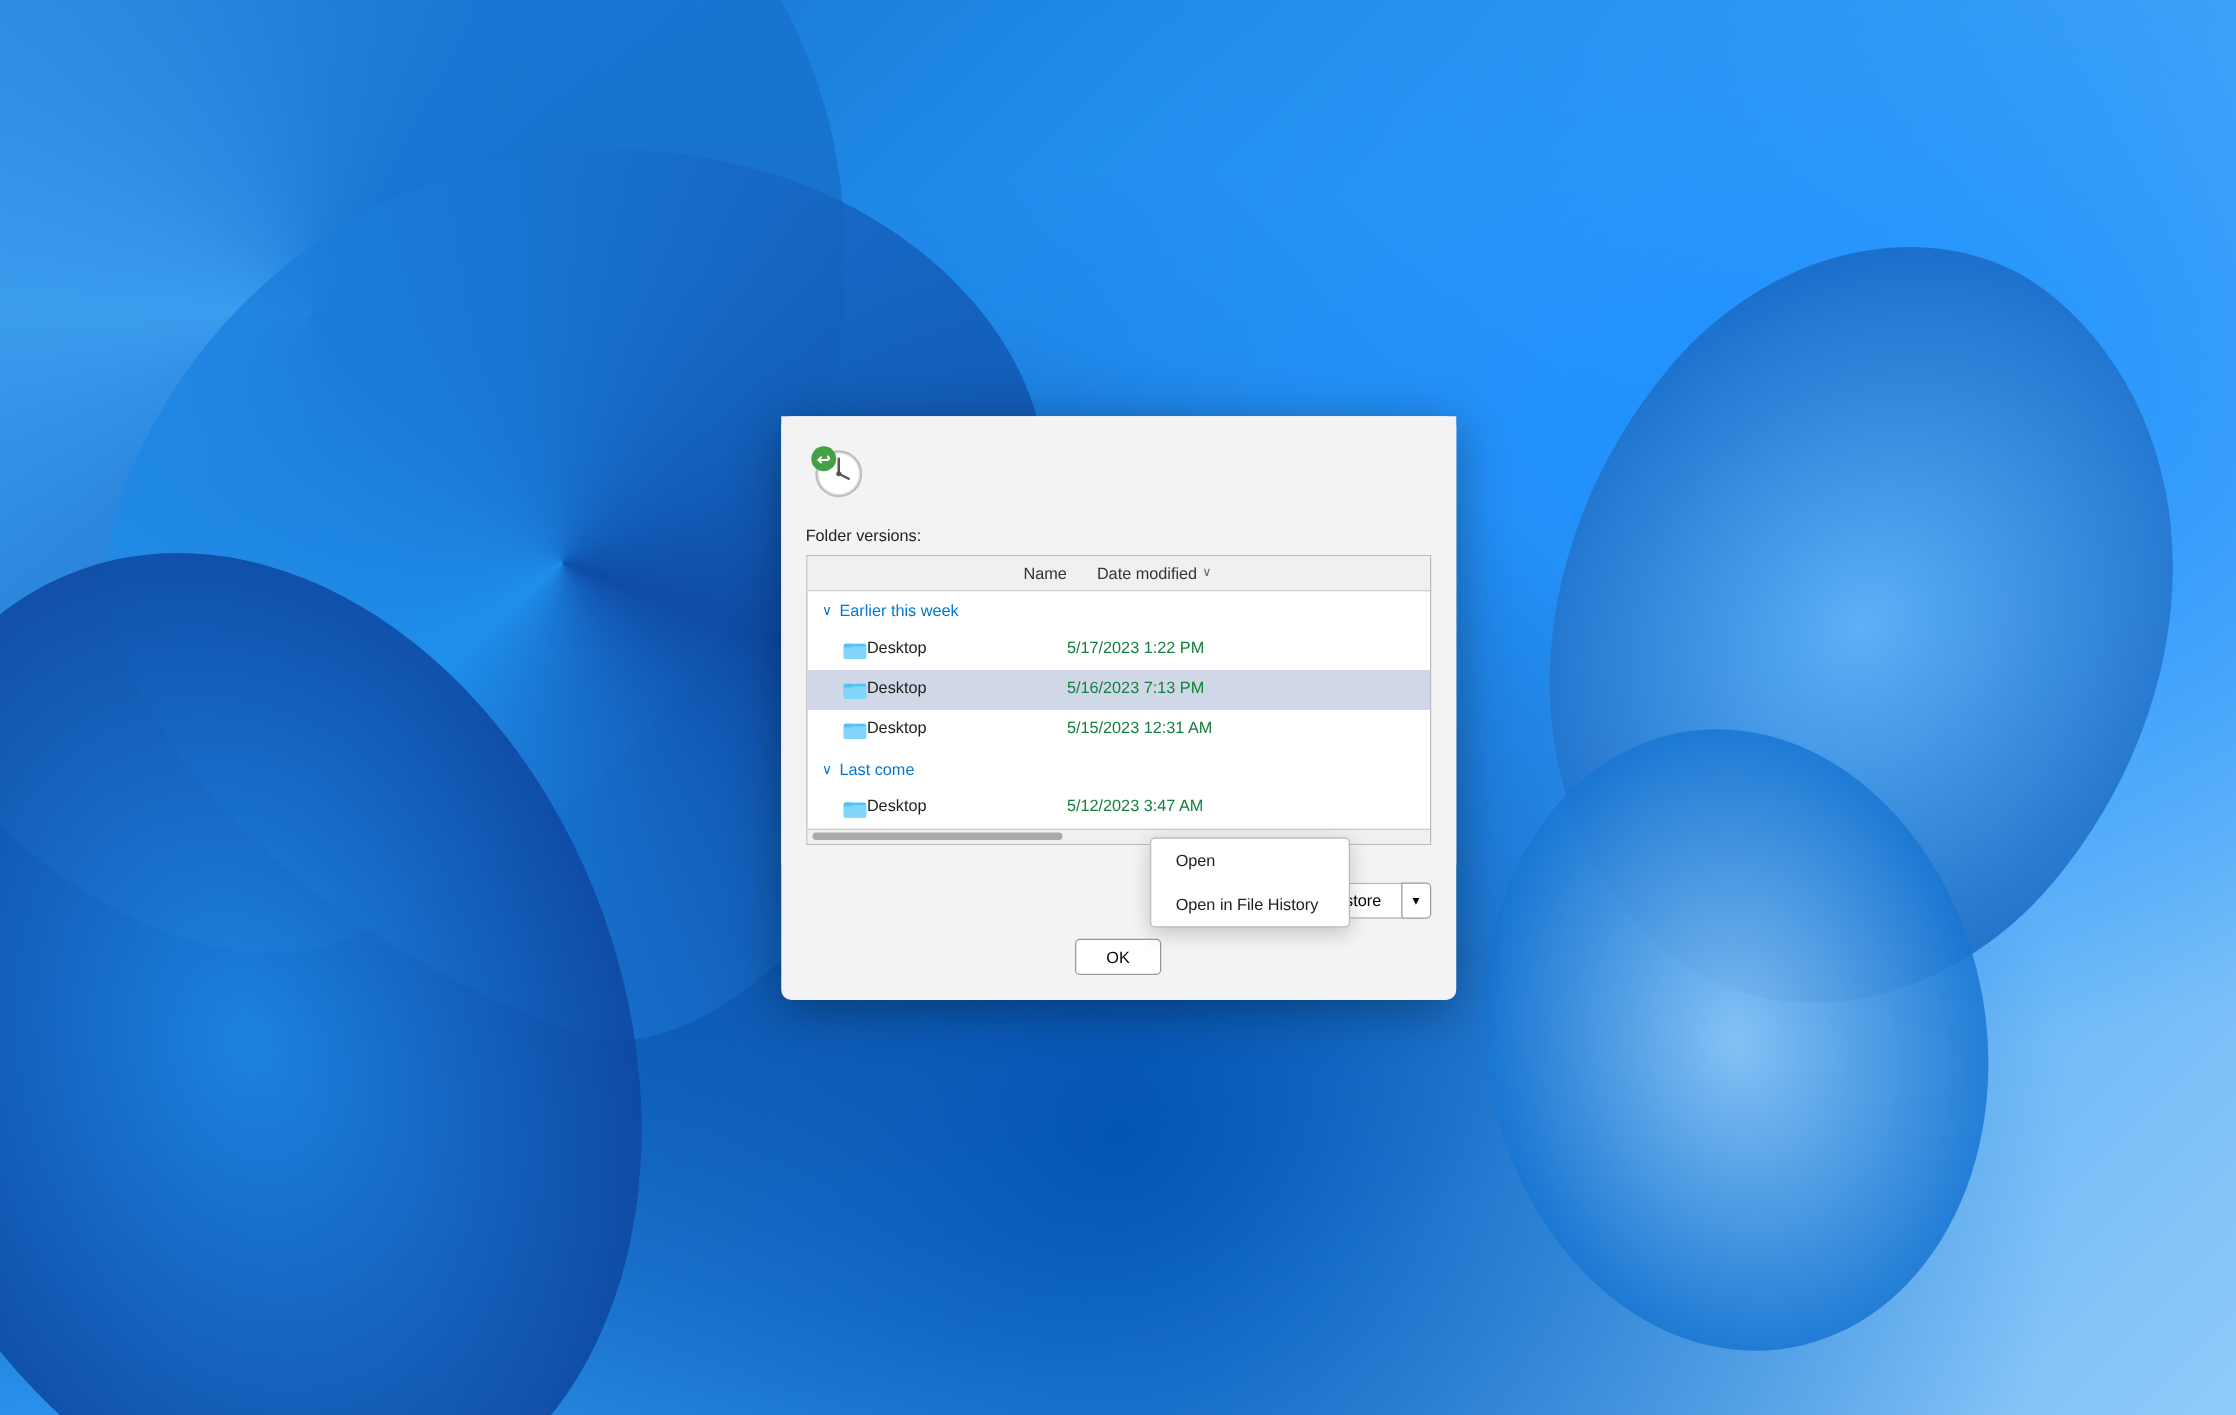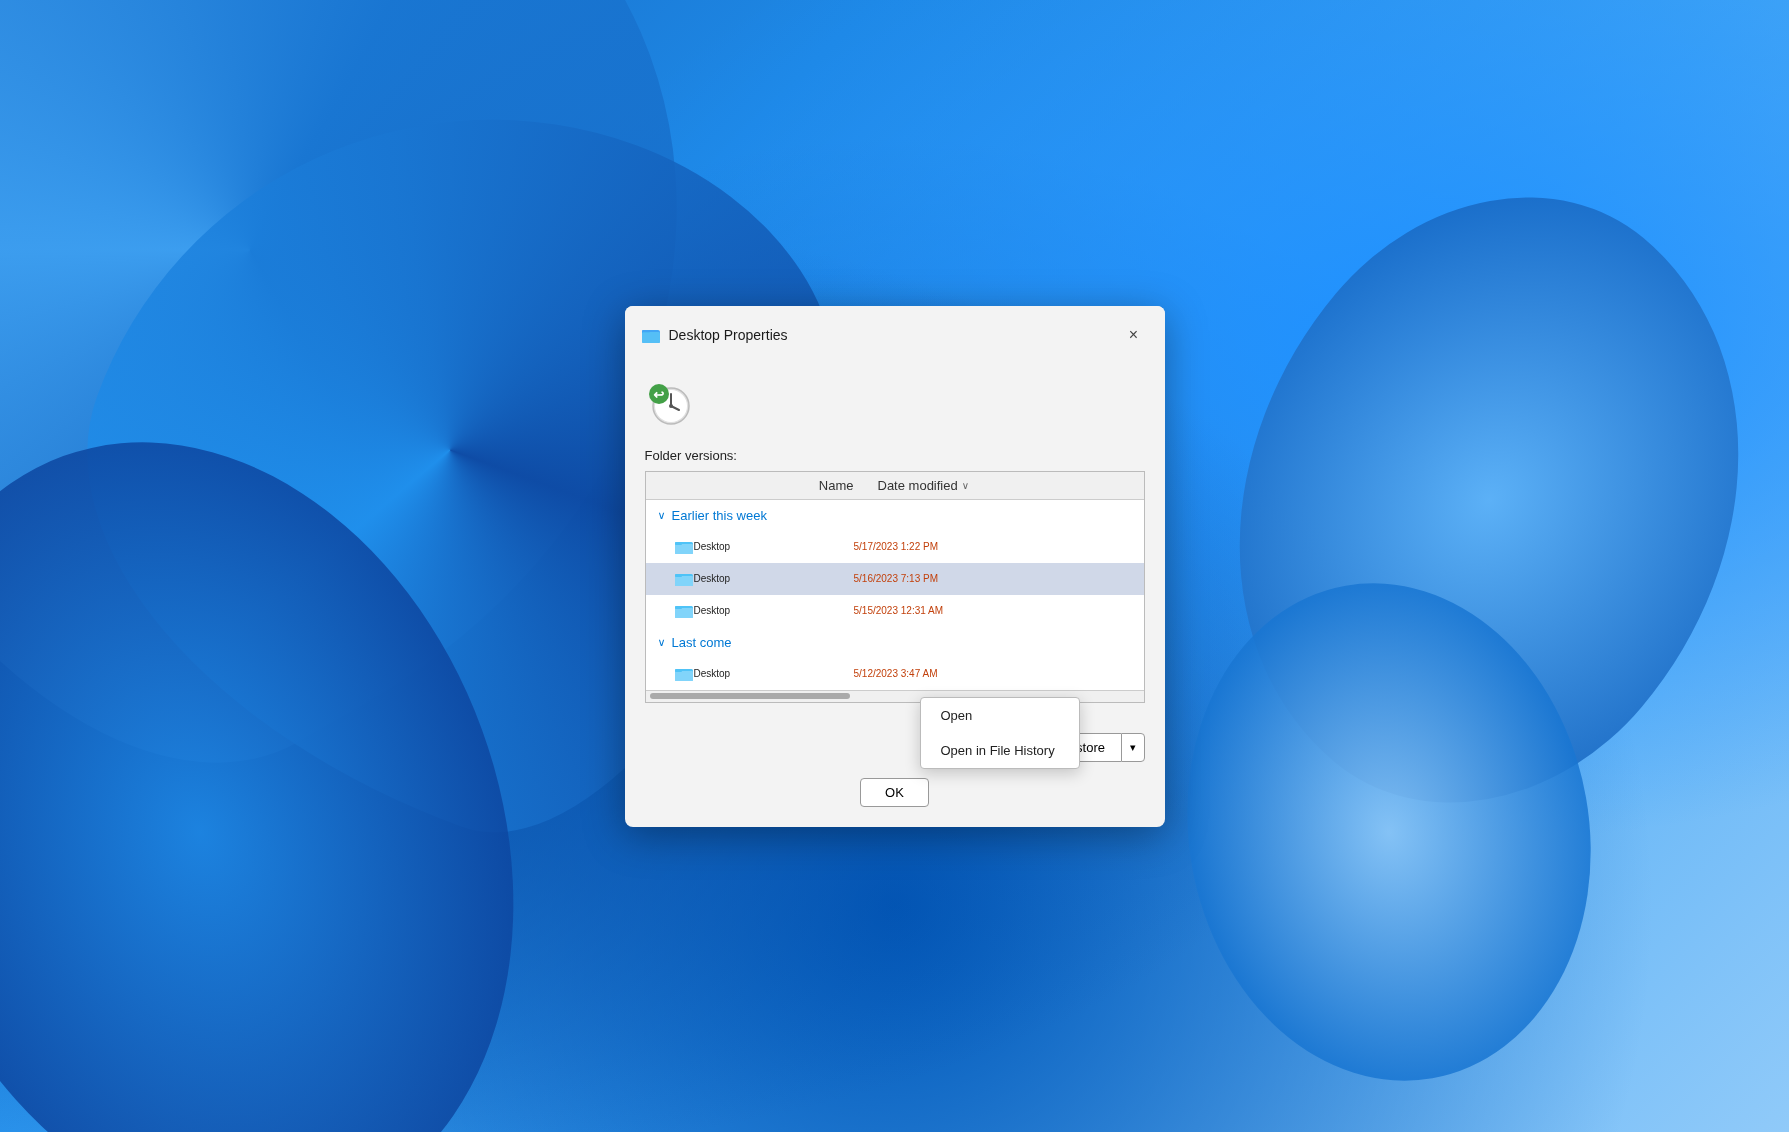--- a/index.html
+++ b/index.html
@@ -207,29 +207,28 @@
       color: #0078d4;
       font-size: 13px;
       gap: 6px;
       cursor: pointer;
     }
     .group-chevron { font-size: 11px; }
 
     
     .data-row {
       display: flex;
-      align-items: center;
       padding: 6px 12px 6px 28px;
-      font-size: 10px;
+      font-size: 13px;
       color: #222;
       cursor: pointer;
     }
     .data-row.selected { background: #d0d8e8; }
     .row-name { width: 160px; }
-    .row-date { color: #c2410c; }
+    .row-date { color: #15803d; }
 
     
     .h-scroll-bar {
       height: 12px;
       background: #f0f0f0;
       border-top: 1px solid #ccc;
       display: flex;
       align-items: center;
       padding: 0 4px;
     }
@@ -344,30 +343,20 @@
 
 <div class="bg"></div>
 <div class="swirl swirl1"></div>
 <div class="swirl swirl2"></div>
 <div class="swirl swirl3"></div>
 <div class="swirl swirl4"></div>
 <div class="swirl swirl5"></div>
 
 <div class="dialog">
 
-  <div class="title-bar">
-    <svg class="title-bar-icon" viewBox="0 0 20 20">
-      <rect x="1" y="5" width="18" height="13" rx="2" fill="#42a5f5"></rect>
-      <rect x="1" y="7" width="18" height="11" rx="1.5" fill="#64b5f6"></rect>
-      <rect x="1" y="5" width="8" height="3" rx="1" fill="#42a5f5"></rect>
-      <rect x="1" y="7" width="18" height="11" rx="1.5" fill="#4fc3f7" opacity="0.7"></rect>
-    </svg>
-    <span class="title-bar-title">Desktop Properties</span>
-    <button class="close-btn">×</button>
-  </div>
 
 
   <div class="content">
 
     <div class="info-row">
 
       <svg class="clock-svg" viewBox="0 0 48 48">
 
         <circle cx="26" cy="26" r="18" fill="#e0e0e0" stroke="#bbb" stroke-width="1.5"></circle>
         <circle cx="26" cy="26" r="16" fill="white"></circle>

